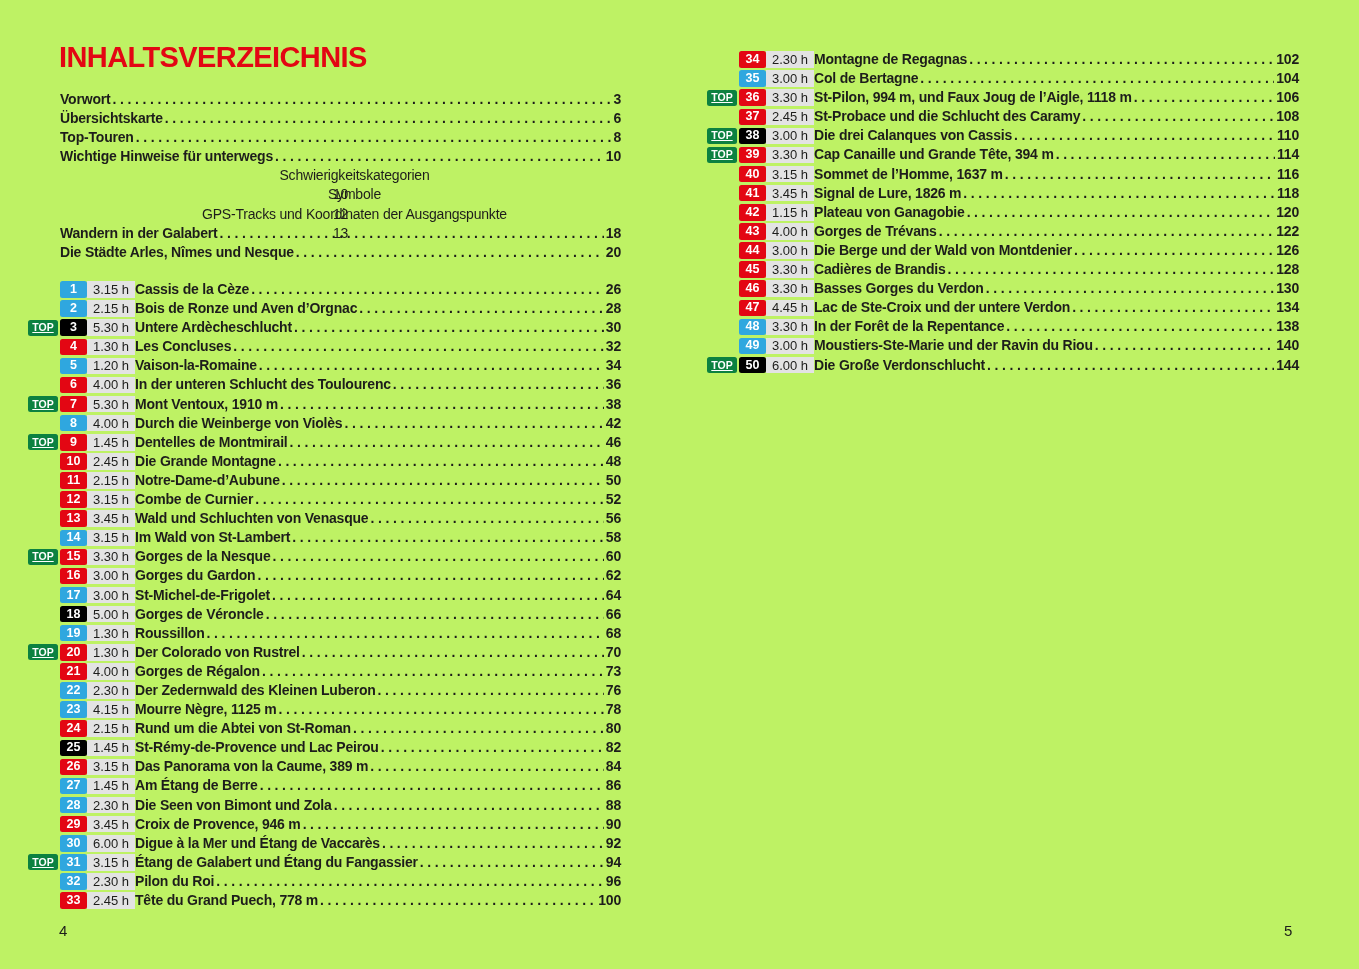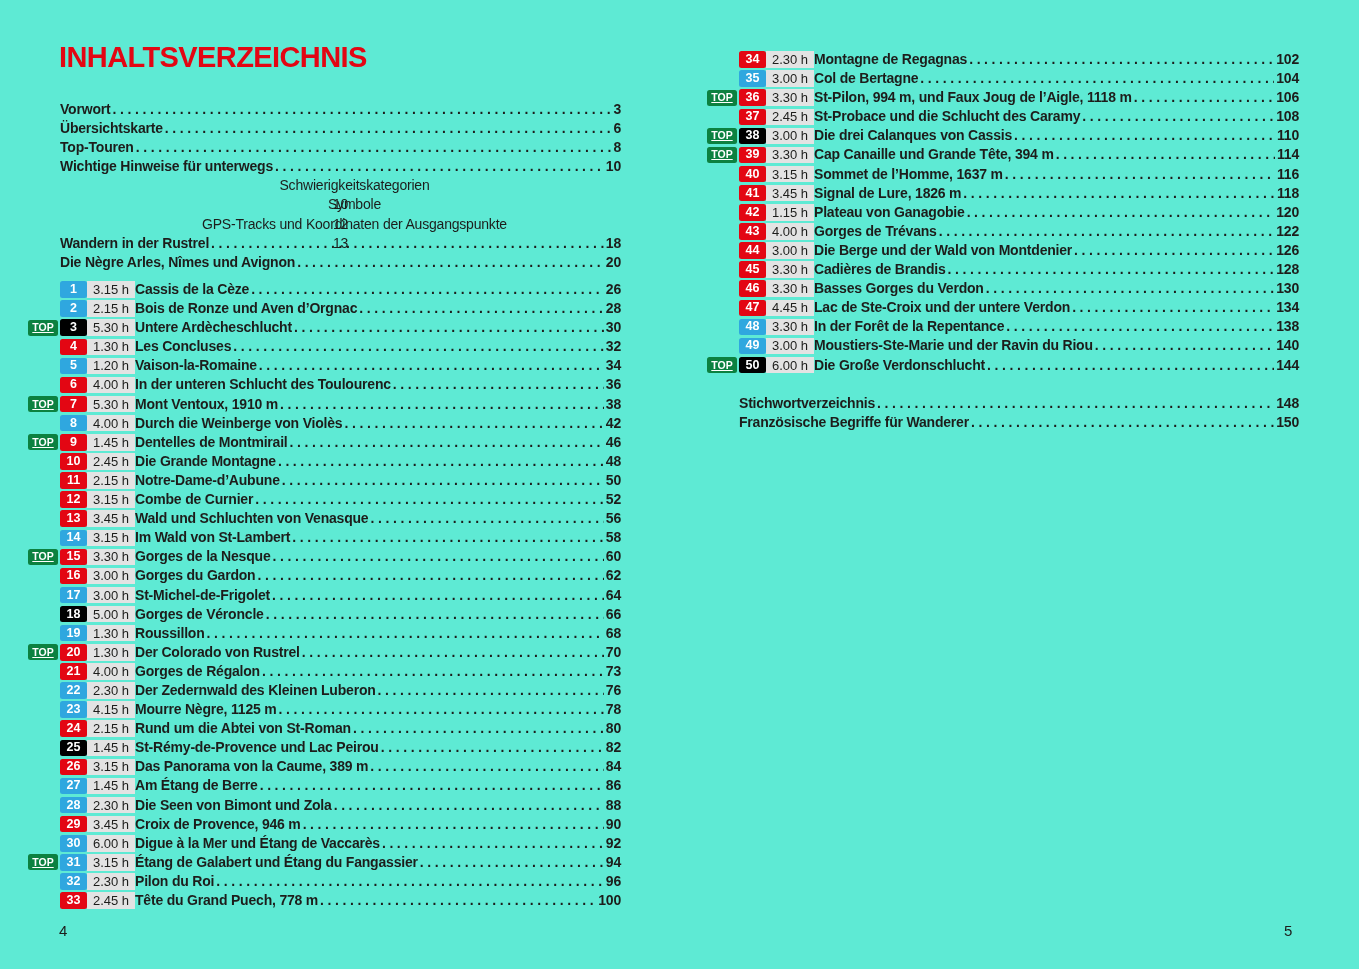--- a/index.html
+++ b/index.html
@@ -3,30 +3,30 @@
 <meta charset="utf-8">
 <style>
   html,body { margin:0; padding:0; background:#ffffff; }
   body {
     width:1359px; height:969px;
     font-family:"Liberation Sans", sans-serif;
     color:#1d1d1b;
     position:relative;
     overflow:hidden;
   }
-  .sheet { position:absolute; inset:0; background:#5eead4; }
+  .sheet { position:absolute; inset:0; background:#bef264; }
 
   .main-title {
     position:absolute; left:59px; top:41px; margin:0;
     font-size:29px; font-weight:bold; letter-spacing:-0.6px;
     color:#e30613;
   }
 
   .list { position:absolute; }
-  .fm-list    { left:28px;  top:100px;  width:593px; }
+  .fm-list    { left:28px;  top:90px;  width:593px; }
   .tours-left { left:28px;  top:280px; width:593px; }
   .tours-right{ left:707px; top:50px;  width:592px; }
   .bm-list    { left:707px; top:394px; width:592px; }
 
   .row {
     display:flex; align-items:center;
     height:19.1px; font-size:14px; line-height:19.1px;
     white-space:nowrap;
   }
 
@@ -123,26 +123,26 @@
       <span class="fm-label">Symbole</span>
       <span class="leader"></span>
       <span class="pageno">12</span>
     </div>
       <div class="row fm-row sub">
       <span class="fm-label">GPS-Tracks und Koordinaten der Ausgangspunkte</span>
       <span class="leader"></span>
       <span class="pageno">13</span>
     </div>
       <div class="row fm-row main">
-      <span class="fm-label">Wandern in der Rustrel</span>
+      <span class="fm-label">Wandern in der Galabert</span>
       <span class="leader"></span>
       <span class="pageno">18</span>
     </div>
       <div class="row fm-row main">
-      <span class="fm-label">Die Nègre Arles, Nîmes und Avignon</span>
+      <span class="fm-label">Die Städte Arles, Nîmes und Nesque</span>
       <span class="leader"></span>
       <span class="pageno">20</span>
     </div>
     </div>
 
   <div class="list tours-left">
 
   <div class="row tour-row lv-blue">
       <span class="top-col">
         <span class="top-badge">TOP</span>
@@ -642,30 +642,17 @@
         <span class="top-badge">TOP</span>
       </span>
       <span class="num-badge">50</span>
       <span class="time-box">6.00 h</span>
       <span class="tour-title">Die Große Verdonschlucht</span>
       <span class="leader"></span>
       <span class="pageno">144</span>
     </div>
     </div>
 
-  <div class="list bm-list">
-
-  <div class="row fm-row main">
-      <span class="fm-label">Stichwortverzeichnis</span>
-      <span class="leader"></span>
-      <span class="pageno">148</span>
-    </div>
-      <div class="row fm-row main">
-      <span class="fm-label">Französische Begriffe für Wanderer</span>
-      <span class="leader"></span>
-      <span class="pageno">150</span>
-    </div>
-    </div>
 
   <div class="folio folio-left">4</div>
   <div class="folio folio-right">5</div>
 
 </div>
 
 </body></html>

